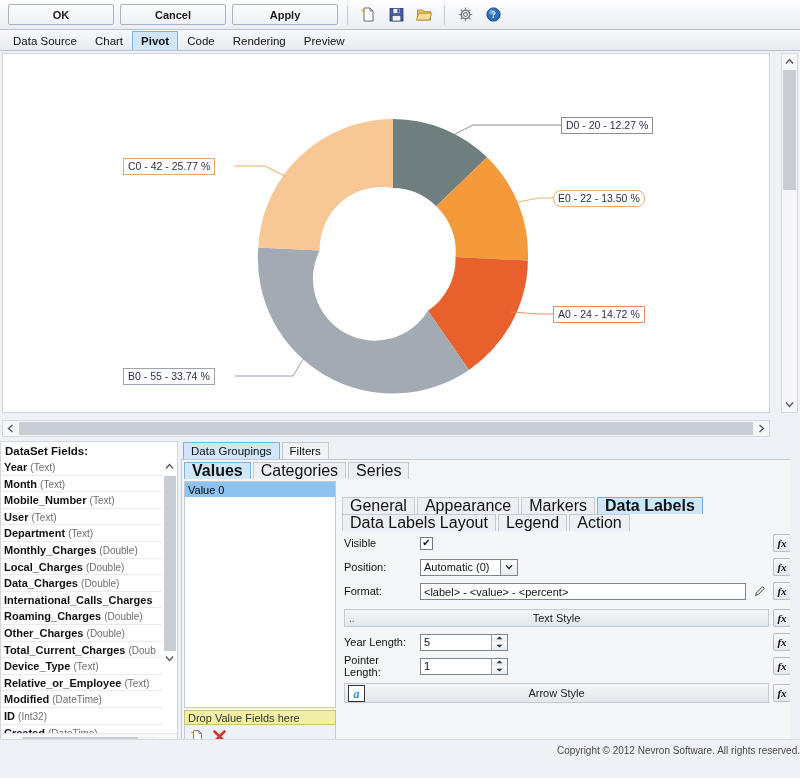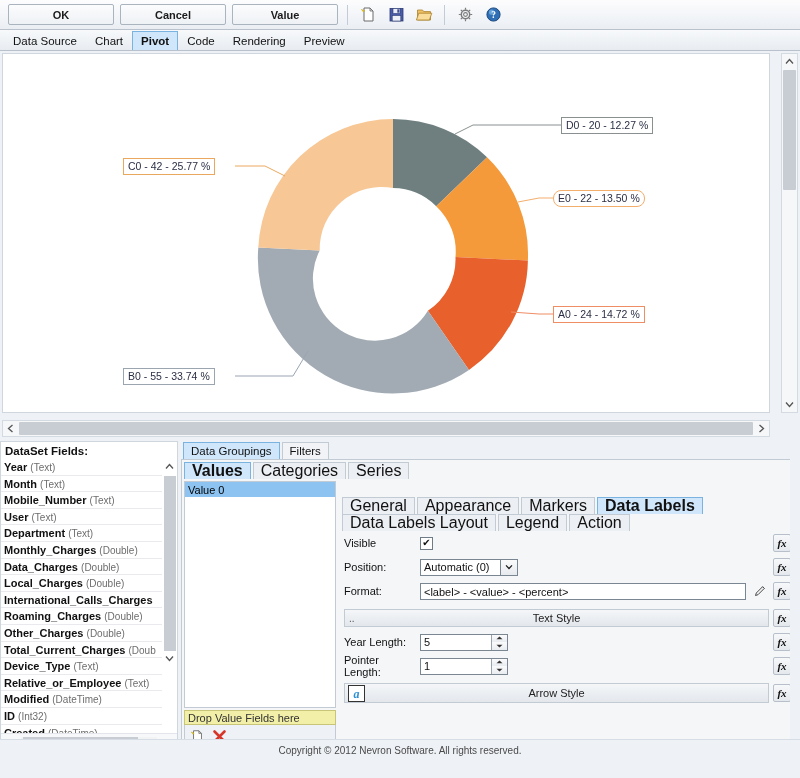--- a/index.html
+++ b/index.html
@@ -221,34 +221,34 @@
     display:flex;align-items:center;justify-content:center;
     font-family:"Liberation Serif",serif;font-style:italic;
     font-size:11px;font-weight:bold;color:#111;
     flex:0 0 auto;
   }
   .rowwrap{display:flex;align-items:center;gap:4px;padding-right:4px;}
   
   .footer{
     position:absolute;left:0;bottom:0;width:800px;height:22px;
     background:#eef1f5;border-top:1px solid #d7dde4;
-    display:flex;align-items:center;justify-content:center;
+    display:flex;align-items:center;justify-content:flex-end;
     font-size:10px;color:#4a4a4a;box-sizing:border-box;
   }
   .rightedge{
     position:absolute;right:0;top:0;width:10px;height:312px;background:#eef1f5;
   }
 </style>
 </head>
 <body>
 
 <div class="cmdbar">
   <div class="cmdbtn">OK</div>
   <div class="cmdbtn">Cancel</div>
-  <div class="cmdbtn">Value</div>
+  <div class="cmdbtn">Apply</div>
   <div class="toolsep"></div>
 
   <div class="ticon">
     <svg width="17" height="17" viewBox="0 0 17 17">
       <path d="M4 2 h6 l3 3 v10 h-9 z" fill="#ffffff" stroke="#6b6b6b" stroke-width="1"></path>
       <path d="M10 2 v3 h3 z" fill="#dedede" stroke="#6b6b6b" stroke-width="0.8"></path>
       <path d="M1.5 3.5 l3 1.2 l-1 1.3 z" fill="#f2d24a" stroke="#c8a800" stroke-width="0.6"></path>
     </svg>
   </div>
   <div class="ticon">
@@ -384,25 +384,25 @@
       </div>
       <div class="frow">
         <span class="fname">Department</span>
         <span class="ftype">(Text)</span>
       </div>
       <div class="frow">
         <span class="fname">Monthly_Charges</span>
         <span class="ftype">(Double)</span>
       </div>
       <div class="frow">
+        <span class="fname">Local_Charges</span>
+        <span class="ftype">(Double)</span>
+      </div>
+      <div class="frow">
         <span class="fname">Data_Charges</span>
-        <span class="ftype">(Double)</span>
-      </div>
-      <div class="frow">
-        <span class="fname">Local_Charges</span>
         <span class="ftype">(Double)</span>
       </div>
       <div class="frow">
         <span class="fname">International_Calls_Charges</span>
         <span class="ftype"></span>
       </div>
       <div class="frow">
         <span class="fname">Roaming_Charges</span>
         <span class="ftype">(Double)</span>
       </div>

